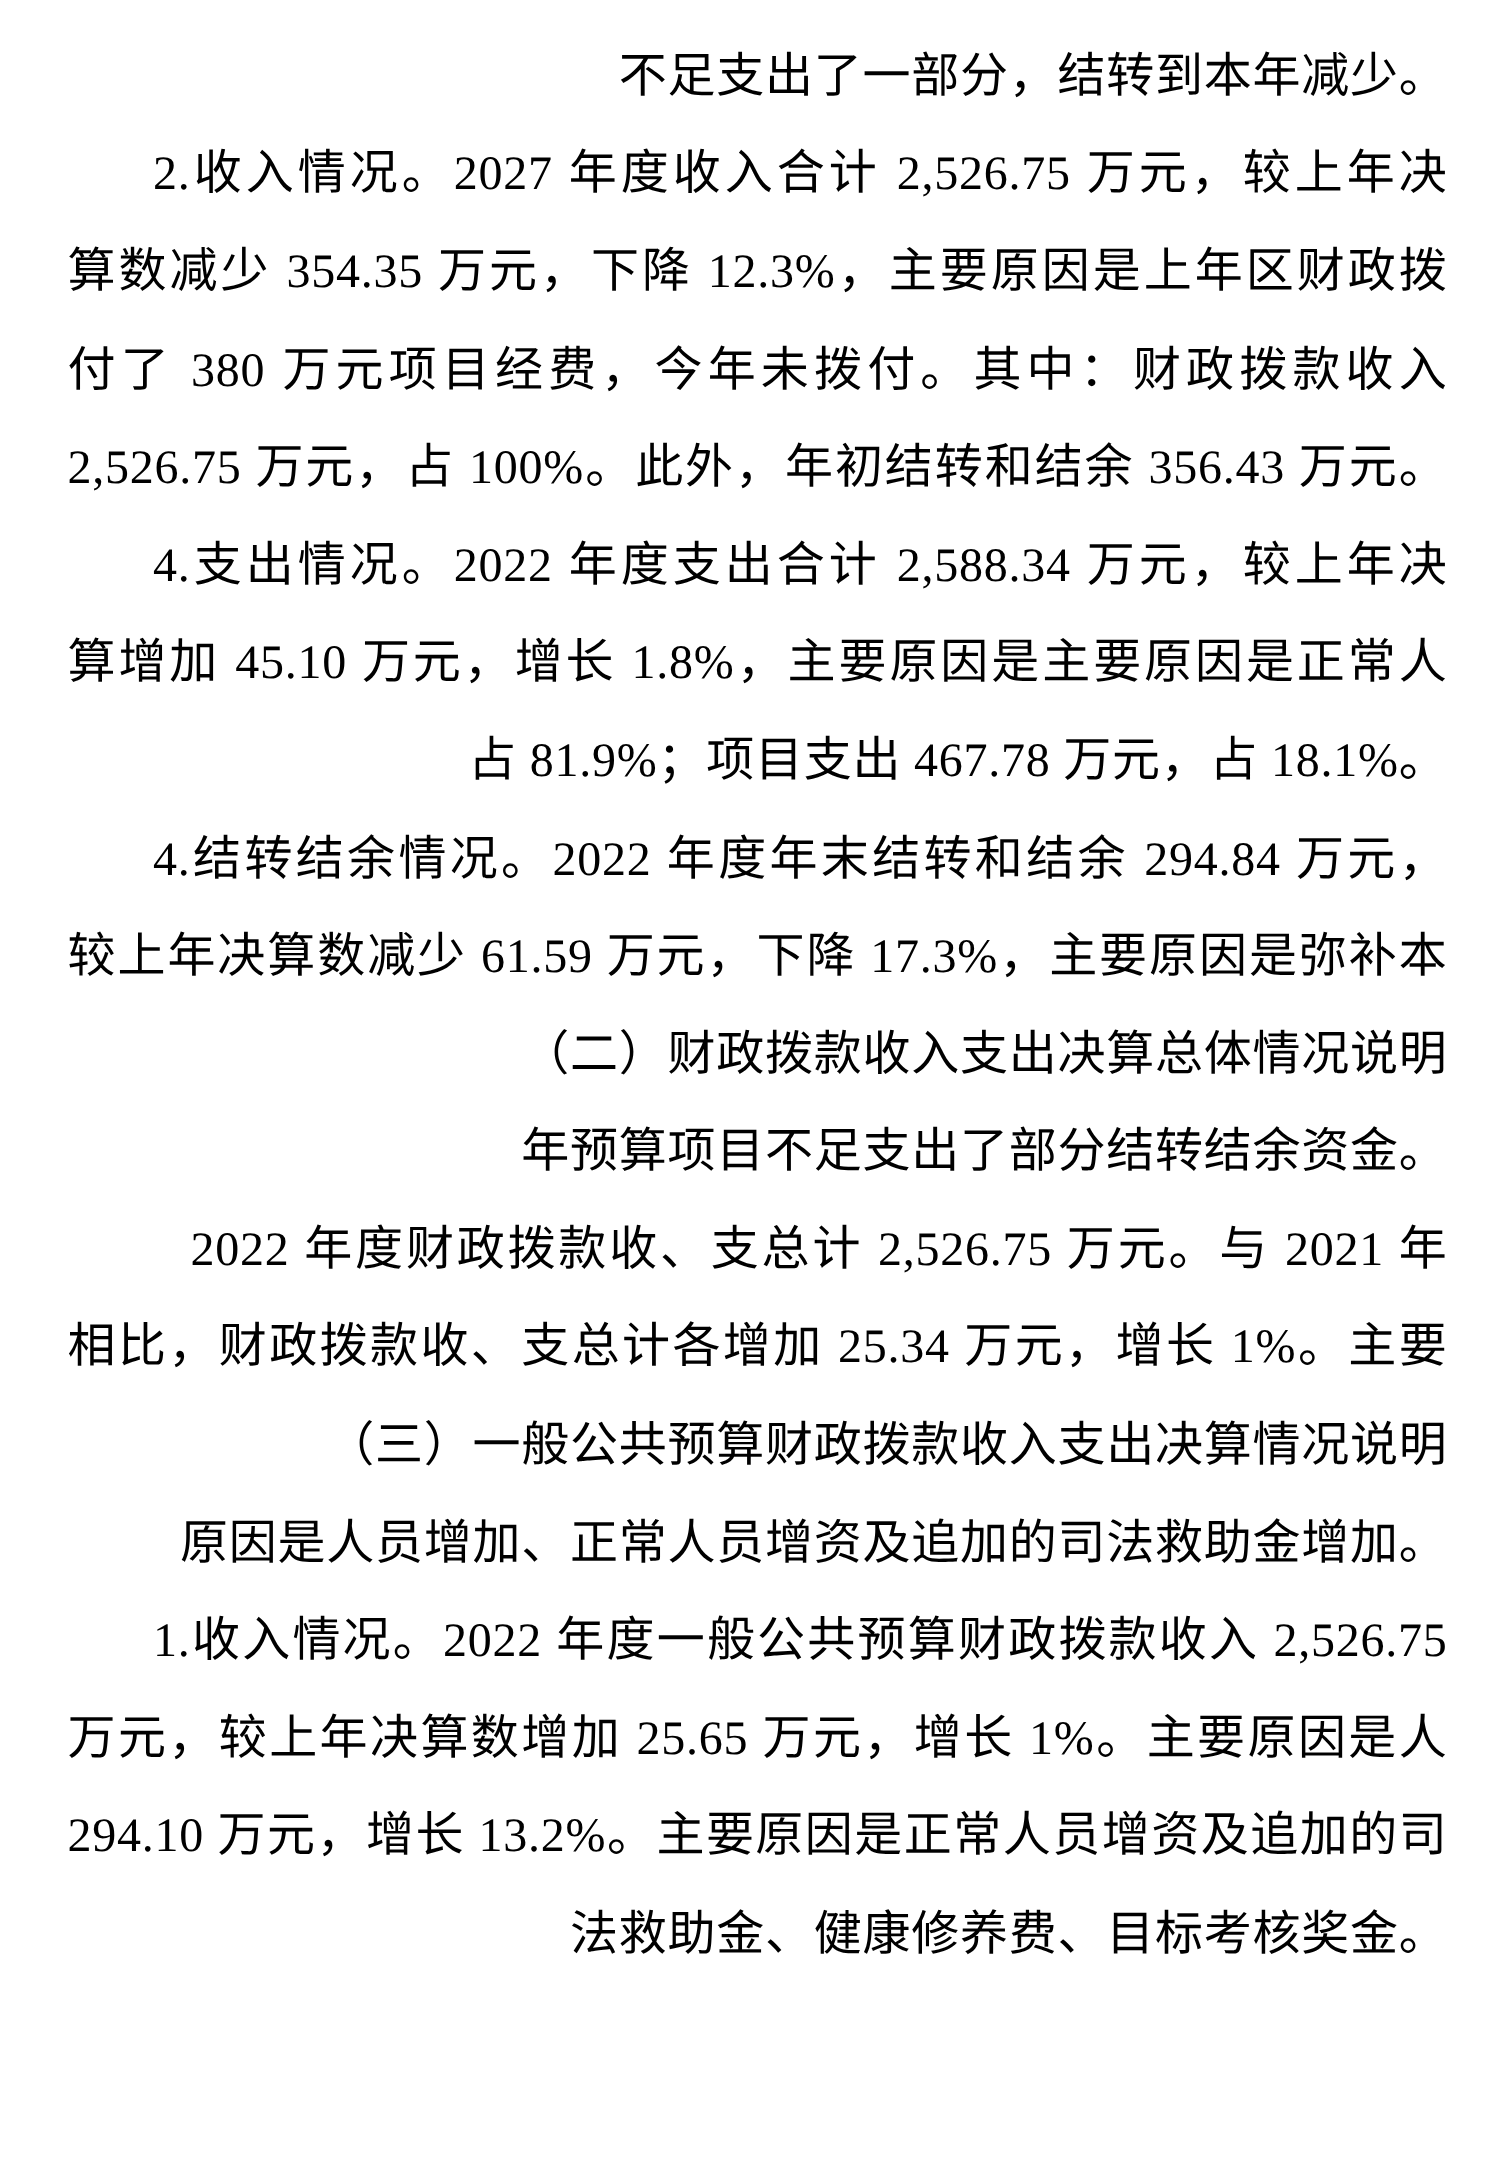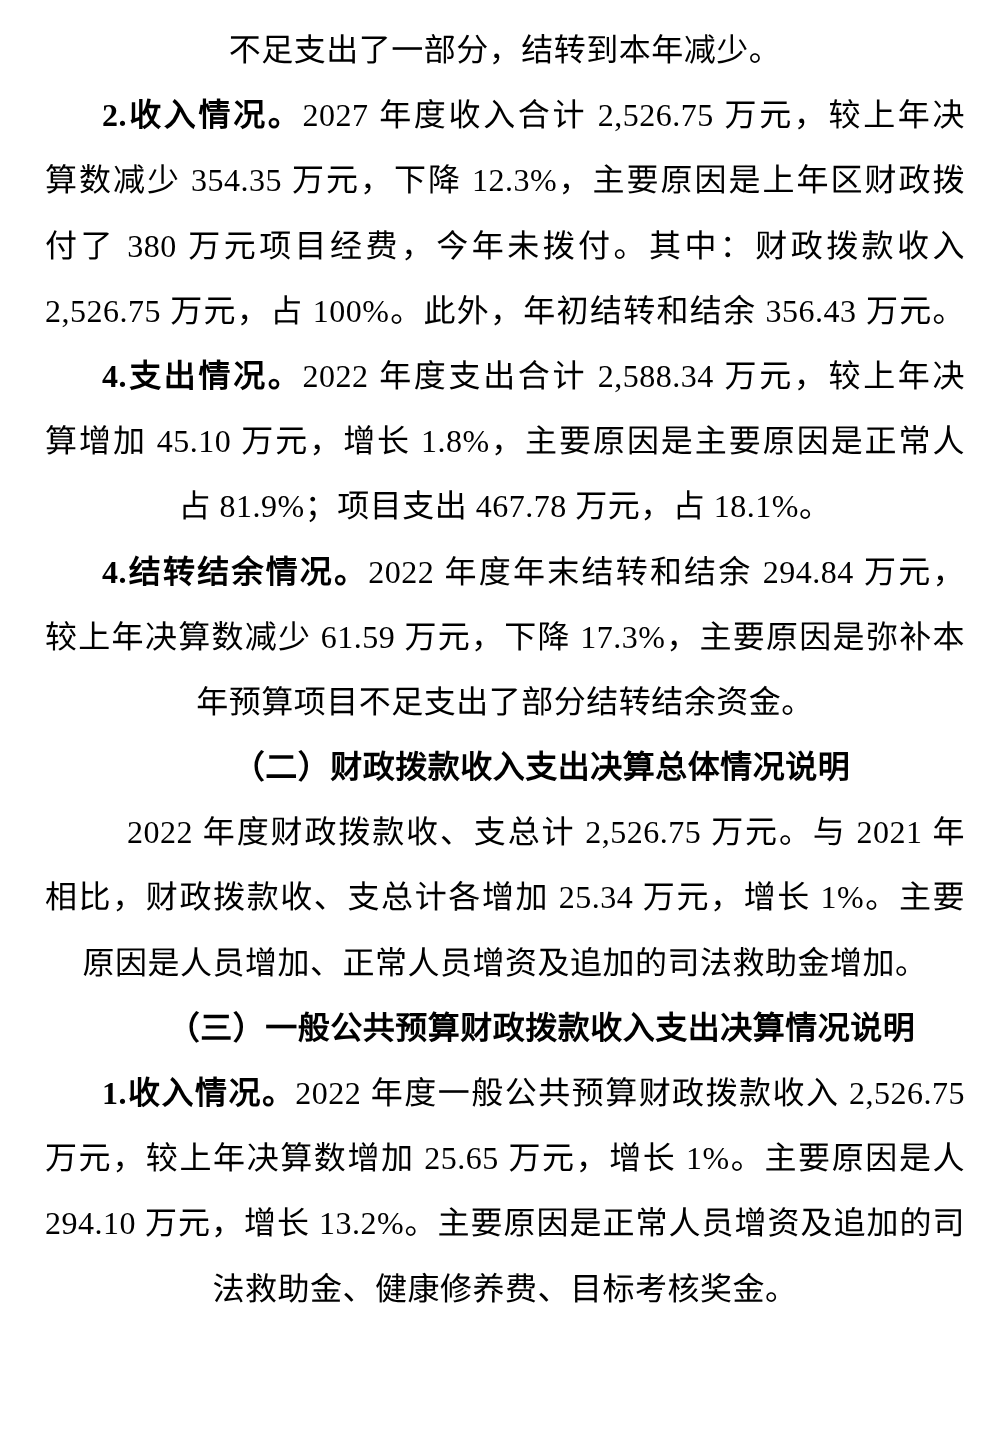--- a/index.html
+++ b/index.html
@@ -18,32 +18,32 @@
     box-sizing: border-box;
     width: 992px;
     height: 1454px;
     padding: 18px 27px 0 45px;
   }
   .line {
     font-size: 32px;
     line-height: 65.2px;
     height: 65.2px;
     overflow: hidden;
-    text-align: center;
+    text-align: right;
     letter-spacing: 0.5px;
     white-space: nowrap;
   }
   .line.j {
     white-space: normal;
     text-align: justify;
     text-align-last: justify;
     text-justify: inter-character;
   }
   .seg.bold {
-    font-weight: 700;
+    font-weight: 400;
   }
   
   .ind0 { padding-left: 0; }
   .ind1 { padding-left: 57px; }  
   .ind2 { padding-left: 73px; }  
   .ind3 { padding-left: 82px; }  
 </style>
 </head>
 <body>
 
@@ -52,24 +52,24 @@
       <div class="line ind0"><span class="seg">不足支出了一部分，结转到本年减少。</span></div>
       <div class="line ind1 j"><span class="seg bold">2.收入情况。</span><span class="seg">2027 年度收入合计 2,526.75 万元，较上年决</span></div>
       <div class="line ind0 j"><span class="seg">算数减少 354.35 万元，下降 12.3%，主要原因是上年区财政拨</span></div>
       <div class="line ind0 j"><span class="seg">付了 380 万元项目经费，今年未拨付。其中：财政拨款收入</span></div>
       <div class="line ind0 j"><span class="seg">2,526.75 万元，占 100%。此外，年初结转和结余 356.43 万元。</span></div>
       <div class="line ind1 j"><span class="seg bold">4.支出情况。</span><span class="seg">2022 年度支出合计 2,588.34 万元，较上年决</span></div>
       <div class="line ind0 j"><span class="seg">算增加 45.10 万元，增长 1.8%，主要原因是主要原因是正常人</span></div>
       <div class="line ind0"><span class="seg">占 81.9%；项目支出 467.78 万元，占 18.1%。</span></div>
       <div class="line ind1 j"><span class="seg bold">4.结转结余情况。</span><span class="seg">2022 年度年末结转和结余 294.84 万元，</span></div>
       <div class="line ind0 j"><span class="seg">较上年决算数减少 61.59 万元，下降 17.3%，主要原因是弥补本</span></div>
+      <div class="line ind2"><span class="seg bold">（二）财政拨款收入支出决算总体情况说明</span></div>
       <div class="line ind0"><span class="seg">年预算项目不足支出了部分结转结余资金。</span></div>
-      <div class="line ind2"><span class="seg bold">（二）财政拨款收入支出决算总体情况说明</span></div>
       <div class="line ind3 j"><span class="seg">2022 年度财政拨款收、支总计 2,526.75 万元。与 2021 年</span></div>
       <div class="line ind0 j"><span class="seg">相比，财政拨款收、支总计各增加 25.34 万元，增长 1%。主要</span></div>
+      <div class="line ind2"><span class="seg bold">（三）一般公共预算财政拨款收入支出决算情况说明</span></div>
       <div class="line ind0"><span class="seg">原因是人员增加、正常人员增资及追加的司法救助金增加。</span></div>
-      <div class="line ind2"><span class="seg bold">（三）一般公共预算财政拨款收入支出决算情况说明</span></div>
       <div class="line ind1 j"><span class="seg bold">1.收入情况。</span><span class="seg">2022 年度一般公共预算财政拨款收入 2,526.75</span></div>
       <div class="line ind0 j"><span class="seg">万元，较上年决算数增加 25.65 万元，增长 1%。主要原因是人</span></div>
       <div class="line ind0 j"><span class="seg">294.10 万元，增长 13.2%。主要原因是正常人员增资及追加的司</span></div>
       <div class="line ind0"><span class="seg">法救助金、健康修养费、目标考核奖金。</span></div>
     </div>
 </div>
 
 </body></html>

